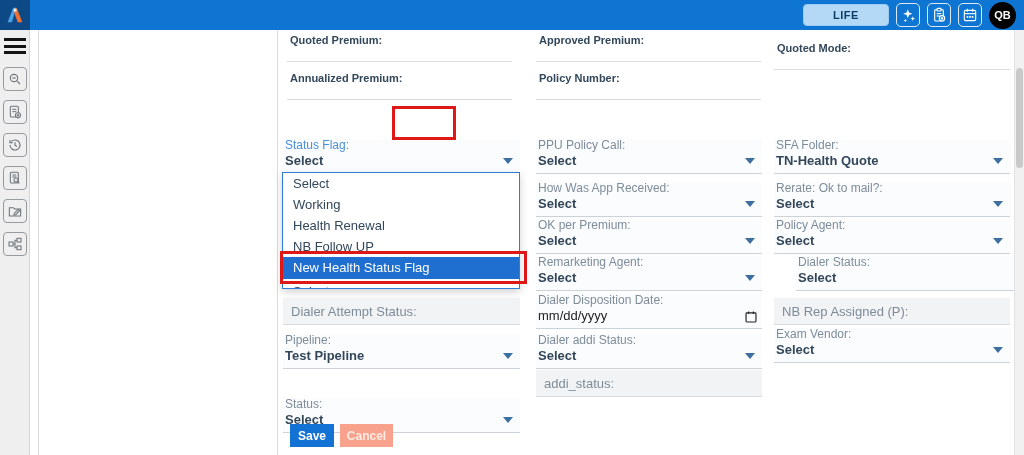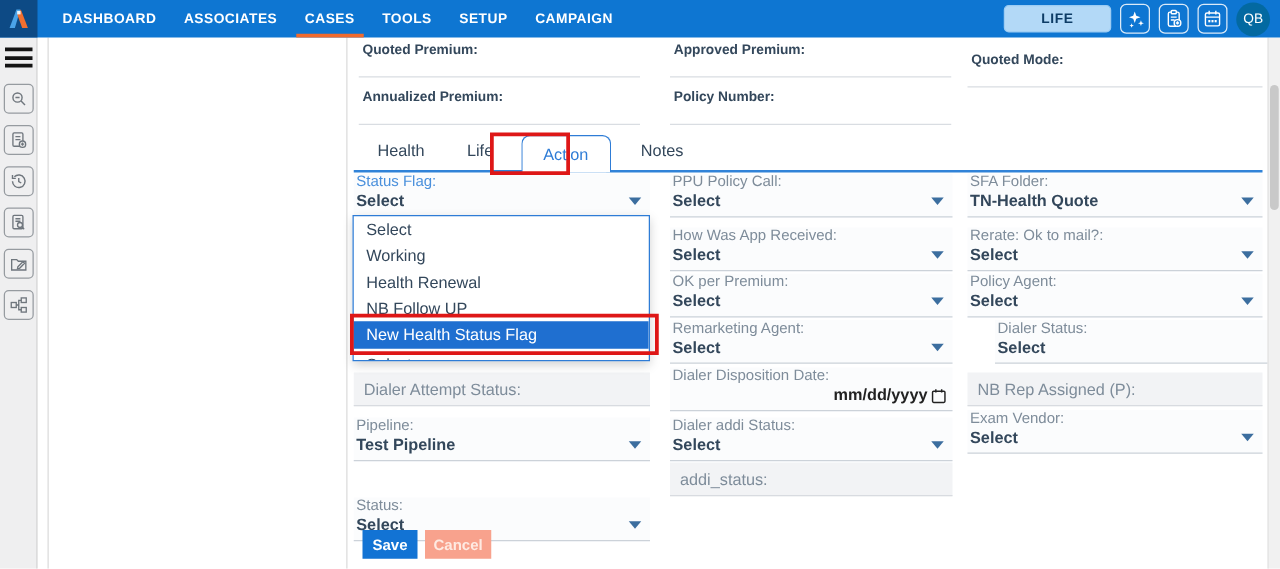--- a/index.html
+++ b/index.html
@@ -9,21 +9,21 @@
 
   
   .topnav { position:absolute; left:0; top:0; width:1024px; height:30px; background:#0e76d2; display:flex; align-items:center; z-index:20; }
   .logo-tile { width:30px; height:30px; background:#0d4a85; display:flex; align-items:center; justify-content:center; flex:0 0 30px; }
   .nav-items { display:flex; align-items:center; height:30px; margin-left:9px; }
   .nav-item { position:relative; height:30px; display:flex; align-items:center; padding:0 11px; color:#fff; font-size:11px; font-weight:700; letter-spacing:.4px; cursor:pointer; }
   .nav-item.active::after { content:""; position:absolute; left:4px; right:4px; bottom:0; height:3px; background:#f06a2d; }
   .nav-right { margin-left:auto; display:flex; align-items:center; gap:7px; padding-right:8px; }
   .life-btn { width:86px; height:22px; background:#b3d9f7; border:1px solid #9cccf3; border-radius:4px; color:#0d3c66; font-size:11px; font-weight:700; letter-spacing:.5px; display:flex; align-items:center; justify-content:center; cursor:pointer; }
   .nav-iconbtn { width:24px; height:24px; border:1.5px solid rgba(255,255,255,.85); border-radius:5px; display:flex; align-items:center; justify-content:center; cursor:pointer; }
-  .qb-badge { width:27px; height:27px; border-radius:50%; background:#0369a1; color:#fff; font-size:11px; font-weight:400; display:flex; align-items:center; justify-content:center; cursor:pointer; }
+  .qb-badge { width:27px; height:27px; border-radius:50%; background:#000000; color:#fff; font-size:11px; font-weight:700; display:flex; align-items:center; justify-content:center; cursor:pointer; }
 
   
   .sidebar { position:absolute; left:0; top:30px; width:30px; height:425px; background:#efeff0; border-right:1px solid #d6d6d6; z-index:5; }
   .hamburger { position:absolute; left:4px; top:8px; width:22px; cursor:pointer; }
   .hamburger span { display:block; width:22px; height:3px; background:#141414; margin-bottom:3.5px; }
   .side-btn { position:absolute; left:3px; width:24px; height:24px; border:1.2px solid #969ba0; border-radius:4px; display:flex; align-items:center; justify-content:center; cursor:pointer; background:transparent; }
   .vline { position:absolute; top:30px; width:1px; height:425px; background:#dcdcdc; }
 
   
   .hfield { position:absolute; height:29px; border-bottom:1px solid #d9dde2; }
@@ -38,21 +38,21 @@
   .tab.t3 { margin-left:14px; }
 
   
   .field { position:absolute; background:#fbfcfd; cursor:pointer; }
   .flabel { font-size:12px; color:#7e8c9a; line-height:12px; padding-left:2px; }
   .flabel.focus { color:#4a90dc; }
   .fvalue { position:relative; font-size:13px; font-weight:700; color:#33475b; line-height:18px; padding:1px 20px 3px 2px; border-bottom:1px solid #ccd2d9; white-space:nowrap; overflow:hidden; }
   .caret { position:absolute; right:7px; top:7px; width:0; height:0; border-left:5px solid transparent; border-right:5px solid transparent; border-top:6px solid #3c6e9f; }
   .tinput { position:absolute; background:#f2f3f5; border:none; border-bottom:1px solid #d8dbe0; font-family:"Liberation Sans",sans-serif; font-size:13px; color:#5b6b7b; padding:0 8px; outline:none; }
   .tinput::placeholder { color:#7e8c9a; opacity:1; }
-  .dateval { font-weight:700; color:#222;text-align:right; }
+  .dateval { font-weight:400; color:#222; }
   .cal-icon { position:absolute; right:4px; top:4px; }
 
   
   .ddpanel { position:absolute; left:282px; top:172px; width:238px; height:117px; background:#fff; border:1px solid #2e7cd6; box-shadow:0 3px 8px rgba(0,0,0,.18); z-index:10; overflow:hidden; }
   .dditem { height:21px; line-height:21px; font-size:13px; color:#33475b; padding-left:10px; white-space:nowrap; cursor:pointer; }
   .dditem.hl { background:#1f6fd0; color:#fff; height:22px; line-height:22px; }
 
   
   .annot { position:absolute; border:3px solid #de1717; background:transparent; z-index:15; pointer-events:none; }
 
@@ -70,28 +70,20 @@
 
 <div id="app">
 
   <div class="topnav">
     <div class="logo-tile">
       <svg width="22" height="22" viewBox="0 0 24 24">
         <polygon points="4,20 10,4 13.4,4 8.6,20" fill="#4aa3e8"></polygon>
         <polygon points="10.8,8.5 15,20 20,20 13.8,4" fill="#f26f2f"></polygon>
         <rect x="10.6" y="5.2" width="3" height="3" fill="#e9f2fa"></rect>
       </svg>
-    </div>
-    <div class="nav-items">
-      <div class="nav-item">DASHBOARD</div>
-      <div class="nav-item">ASSOCIATES</div>
-      <div class="nav-item active">CASES</div>
-      <div class="nav-item">TOOLS</div>
-      <div class="nav-item">SETUP</div>
-      <div class="nav-item">CAMPAIGN</div>
     </div>
     <div class="nav-right">
       <div class="life-btn">LIFE</div>
       <div class="nav-iconbtn">
         <svg width="17" height="17" viewBox="0 0 24 24">
           <path d="M11 3l1.7 4.8L17.5 9.5l-4.8 1.7L11 16l-1.7-4.8L4.5 9.5l4.8-1.7z" fill="#fff"></path>
           <path d="M18 13l.9 2.4 2.4.9-2.4.9-.9 2.4-.9-2.4-2.4-.9 2.4-.9z" fill="#fff"></path>
           <path d="M7.5 16.5l.7 1.8 1.8.7-1.8.7-.7 1.8-.7-1.8-1.8-.7 1.8-.7z" fill="#fff"></path>
         </svg>
       </div>
@@ -187,26 +179,20 @@
   <div class="hfield" style="left:774px; top:33px; width:236px;margin-top:8px;">
     <div class="hlabel">Quoted Mode:</div>
   </div>
   <div class="hfield" style="left:287px; top:71px; width:225px;">
     <div class="hlabel">Annualized Premium:</div>
   </div>
   <div class="hfield" style="left:536px; top:71px; width:225px;">
     <div class="hlabel">Policy Number:</div>
   </div>
 
-  <div class="tabbar">
-    <div class="tab t0">Health</div>
-    <div class="tab t1">Life</div>
-    <div class="tab active">Action</div>
-    <div class="tab t3">Notes</div>
-  </div>
 
   <div class="field" style="left:283px; top:139px; width:237px;">
     <div class="flabel focus">Status Flag:</div>
     <div class="fvalue"><span>Select</span><span class="caret"></span></div>
   </div>
 
   <input class="tinput" style="left: 283px; top: 298px; width: 237px; height: 27px;" placeholder="Dialer Attempt Status:">
 
   <div class="field" style="left:283px; top:334px; width:237px;">
     <div class="flabel">Pipeline:</div>

